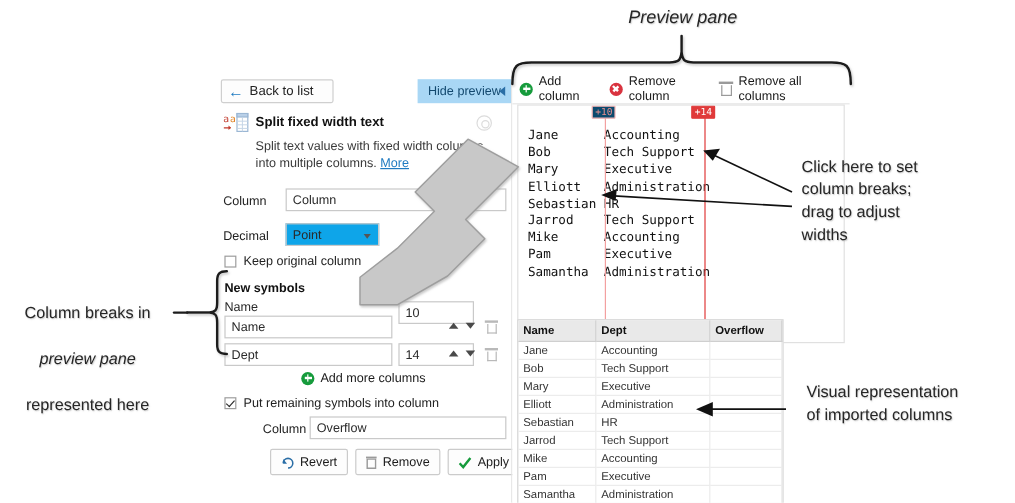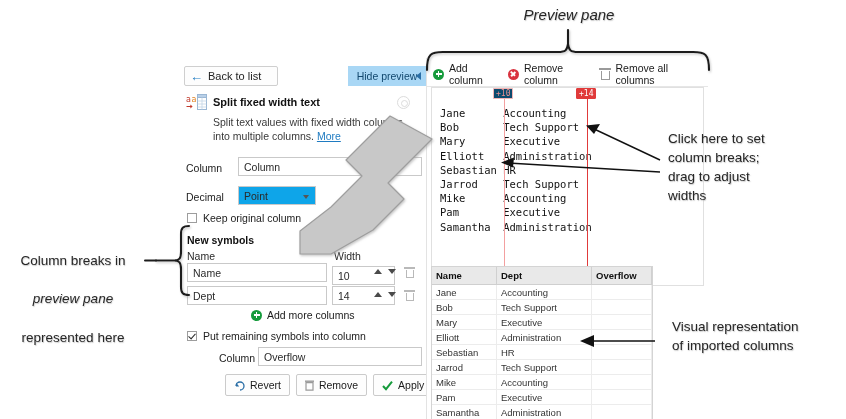--- a/index.html
+++ b/index.html
@@ -335,21 +335,21 @@
     <div class="chkwrap" style="left:7px;top:154px;">
       <span class="chk"></span>
       <span class="chk-lbl">Keep original column</span>
     </div>
 
     <div class="sec-title" style="left:7px;top:176px;">New symbols</div>
     <div class="col-hdr" style="left:7px;top:192px;">Name</div>
     <div class="col-hdr" style="left:154px;top:192px;">Width</div>
 
     <div class="txtbox" style="left:7px;top:205px;width:140px;height:19px;">Name</div>
-    <div class="txtbox" style="left:152px;top:208px;width:63px;height:19px;">10</div>
+    <div class="txtbox" style="left:152px;top:193px;width:63px;height:19px;">10</div>
     <span class="spin-up" style="left:194px;top:211px;"></span>
     <span class="spin-dn" style="left:208px;top:211px;"></span>
     <span class="trash" style="left:225px;top:209px;">
       <span class="lid"></span>
         <span class="body"></span>
     </span>
 
     <div class="txtbox" style="left:7px;top:228px;width:140px;height:19px;">Dept</div>
     <div class="txtbox" style="left:152px;top:228px;width:63px;height:19px;">14</div>
     <span class="spin-up" style="left:194px;top:234px;"></span>

